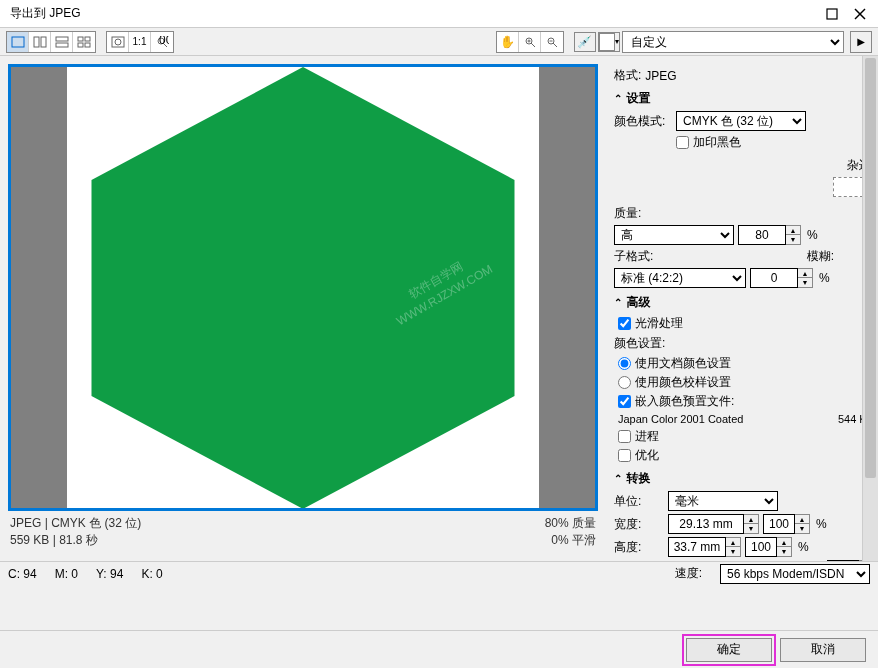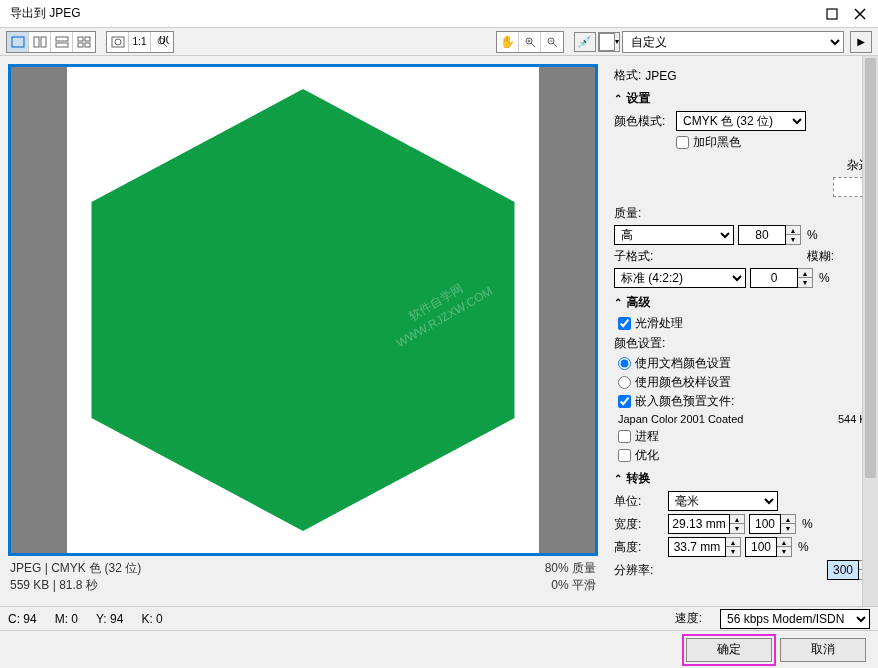--- a/index.html
+++ b/index.html
@@ -49,21 +49,21 @@
 .spin-btns div:first-child { border-bottom: 1px solid #888; }
 .pct { margin-left: 2px; }
 .radio-row, .check-row { display: flex; align-items: center; gap: 4px; margin: 2px 0 2px 4px; }
 .radio-row input, .check-row input { margin: 0; }
 .matte-box { width: 30px; height: 20px; border: 1px dashed #888; background: #fff; }
 
 .bottom-info { height: 24px; border-top: 1px solid #ccc; background: #f0f0f0; display: flex; align-items: center; padding: 0 8px; gap: 18px; font-size: 11px; }
 .bottom-info .spacer { flex: 1; }
 .speed-select { width: 150px; height: 20px; }
 
-.button-bar { height: 38px; border-top: 1px solid #ccc; background: #f0f0f0; display: flex; align-items: center; justify-content: flex-end; padding: 0 12px; gap: 8px; }
+.button-bar { height: 38px; border-top: 1px solid #ccc; background: #f0f0f0; display: flex; align-items: center; justify-content: flex-end; padding: 0 12px; gap: 8px; margin-top: 45px; }
 .btn { width: 86px; height: 24px; border: 1px solid #888; background: #e8e8e8; cursor: pointer; font-size: 12px; }
 .btn.ok { outline: 2px solid #e02ed6; outline-offset: 2px; }
 
 .indent { margin-left: 12px; }
 </style>
 </head>
 <body>
 
 <div class="titlebar">
   <span class="title">导出到 JPEG</span>
@@ -284,21 +284,21 @@
         <span class="chev">⌃</span>
         <span>转换</span>
       </div>
     <div class="s-row">
       <span class="s-label" style="width:50px">单位:</span>
       <select style="width:110px"><option>毫米</option></select>
     </div>
     <div class="s-row">
       <span class="s-label" style="width:50px">宽度:</span>
       <div class="spinwrap">
-          <input type="text" style="width: 62px;" value="29.13 mm">
+          <input type="text" style="width: 76px;" value="29.13 mm">
           <div class="spin-btns">
             <div>▲</div>
             <div>▼</div>
           </div>
         </div>
       <div class="spinwrap">
           <input type="text" style="width: 32px;" value="100">
           <div class="spin-btns">
             <div>▲</div>
             <div>▼</div>

